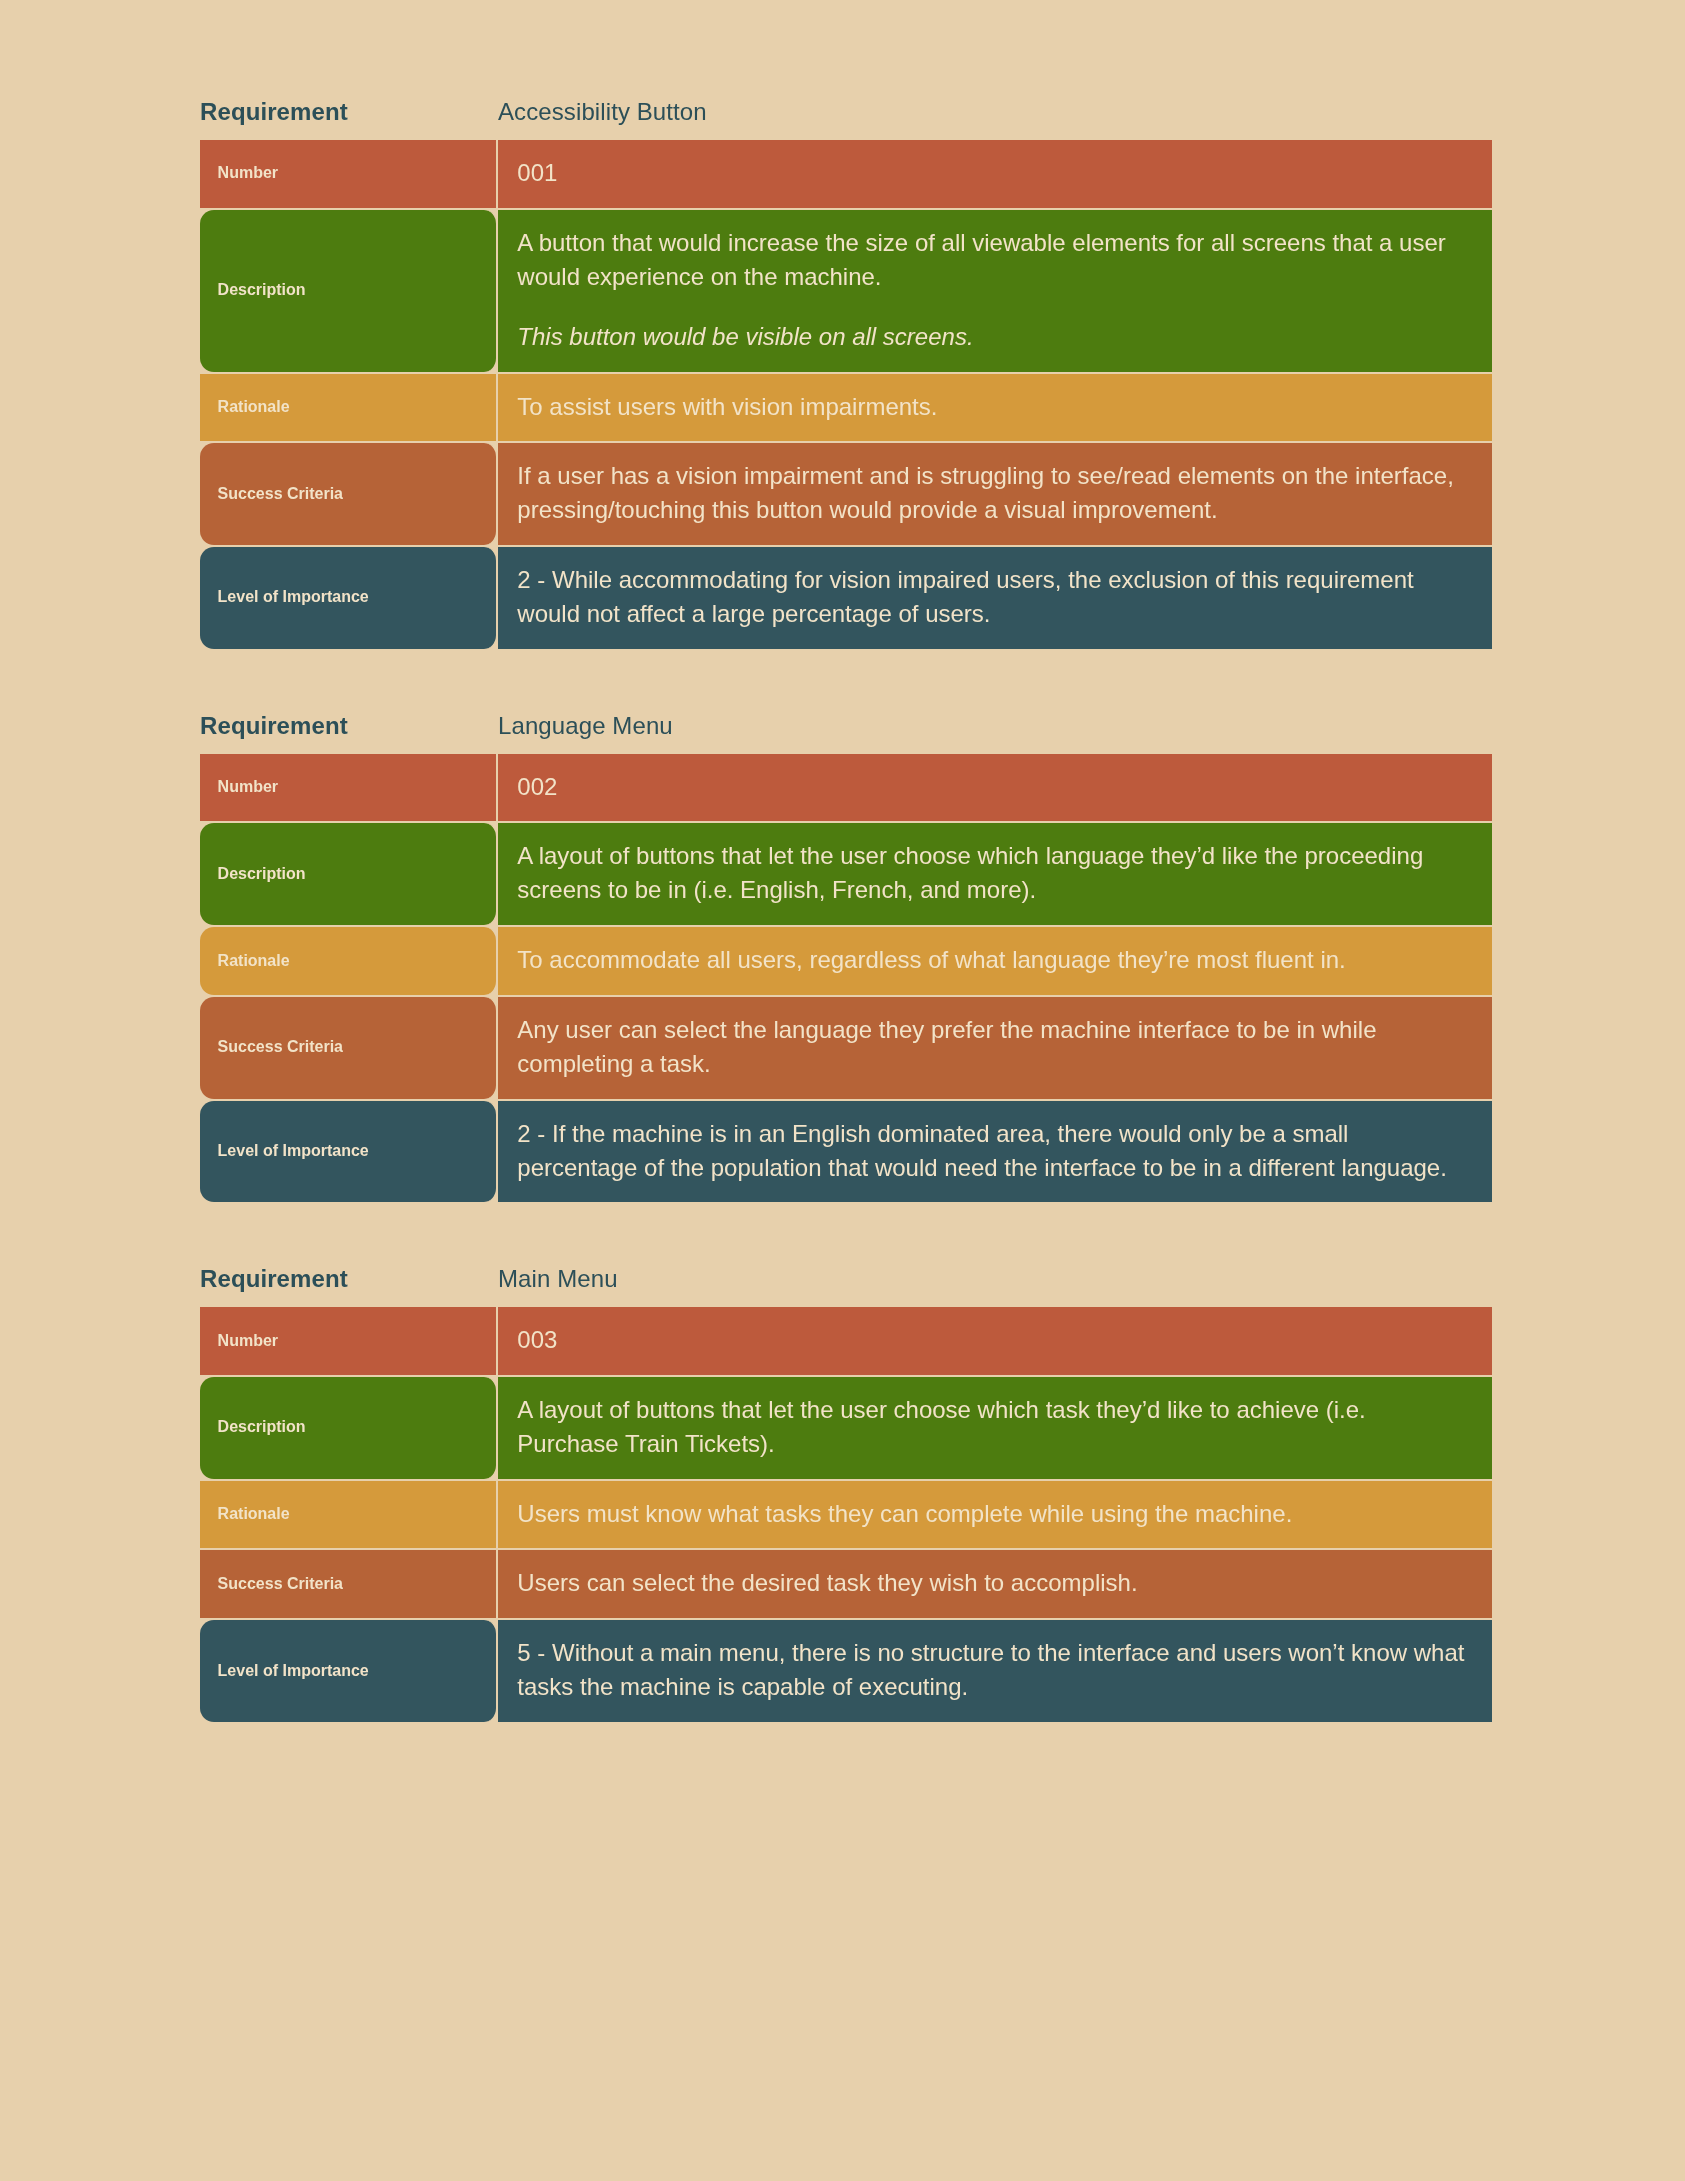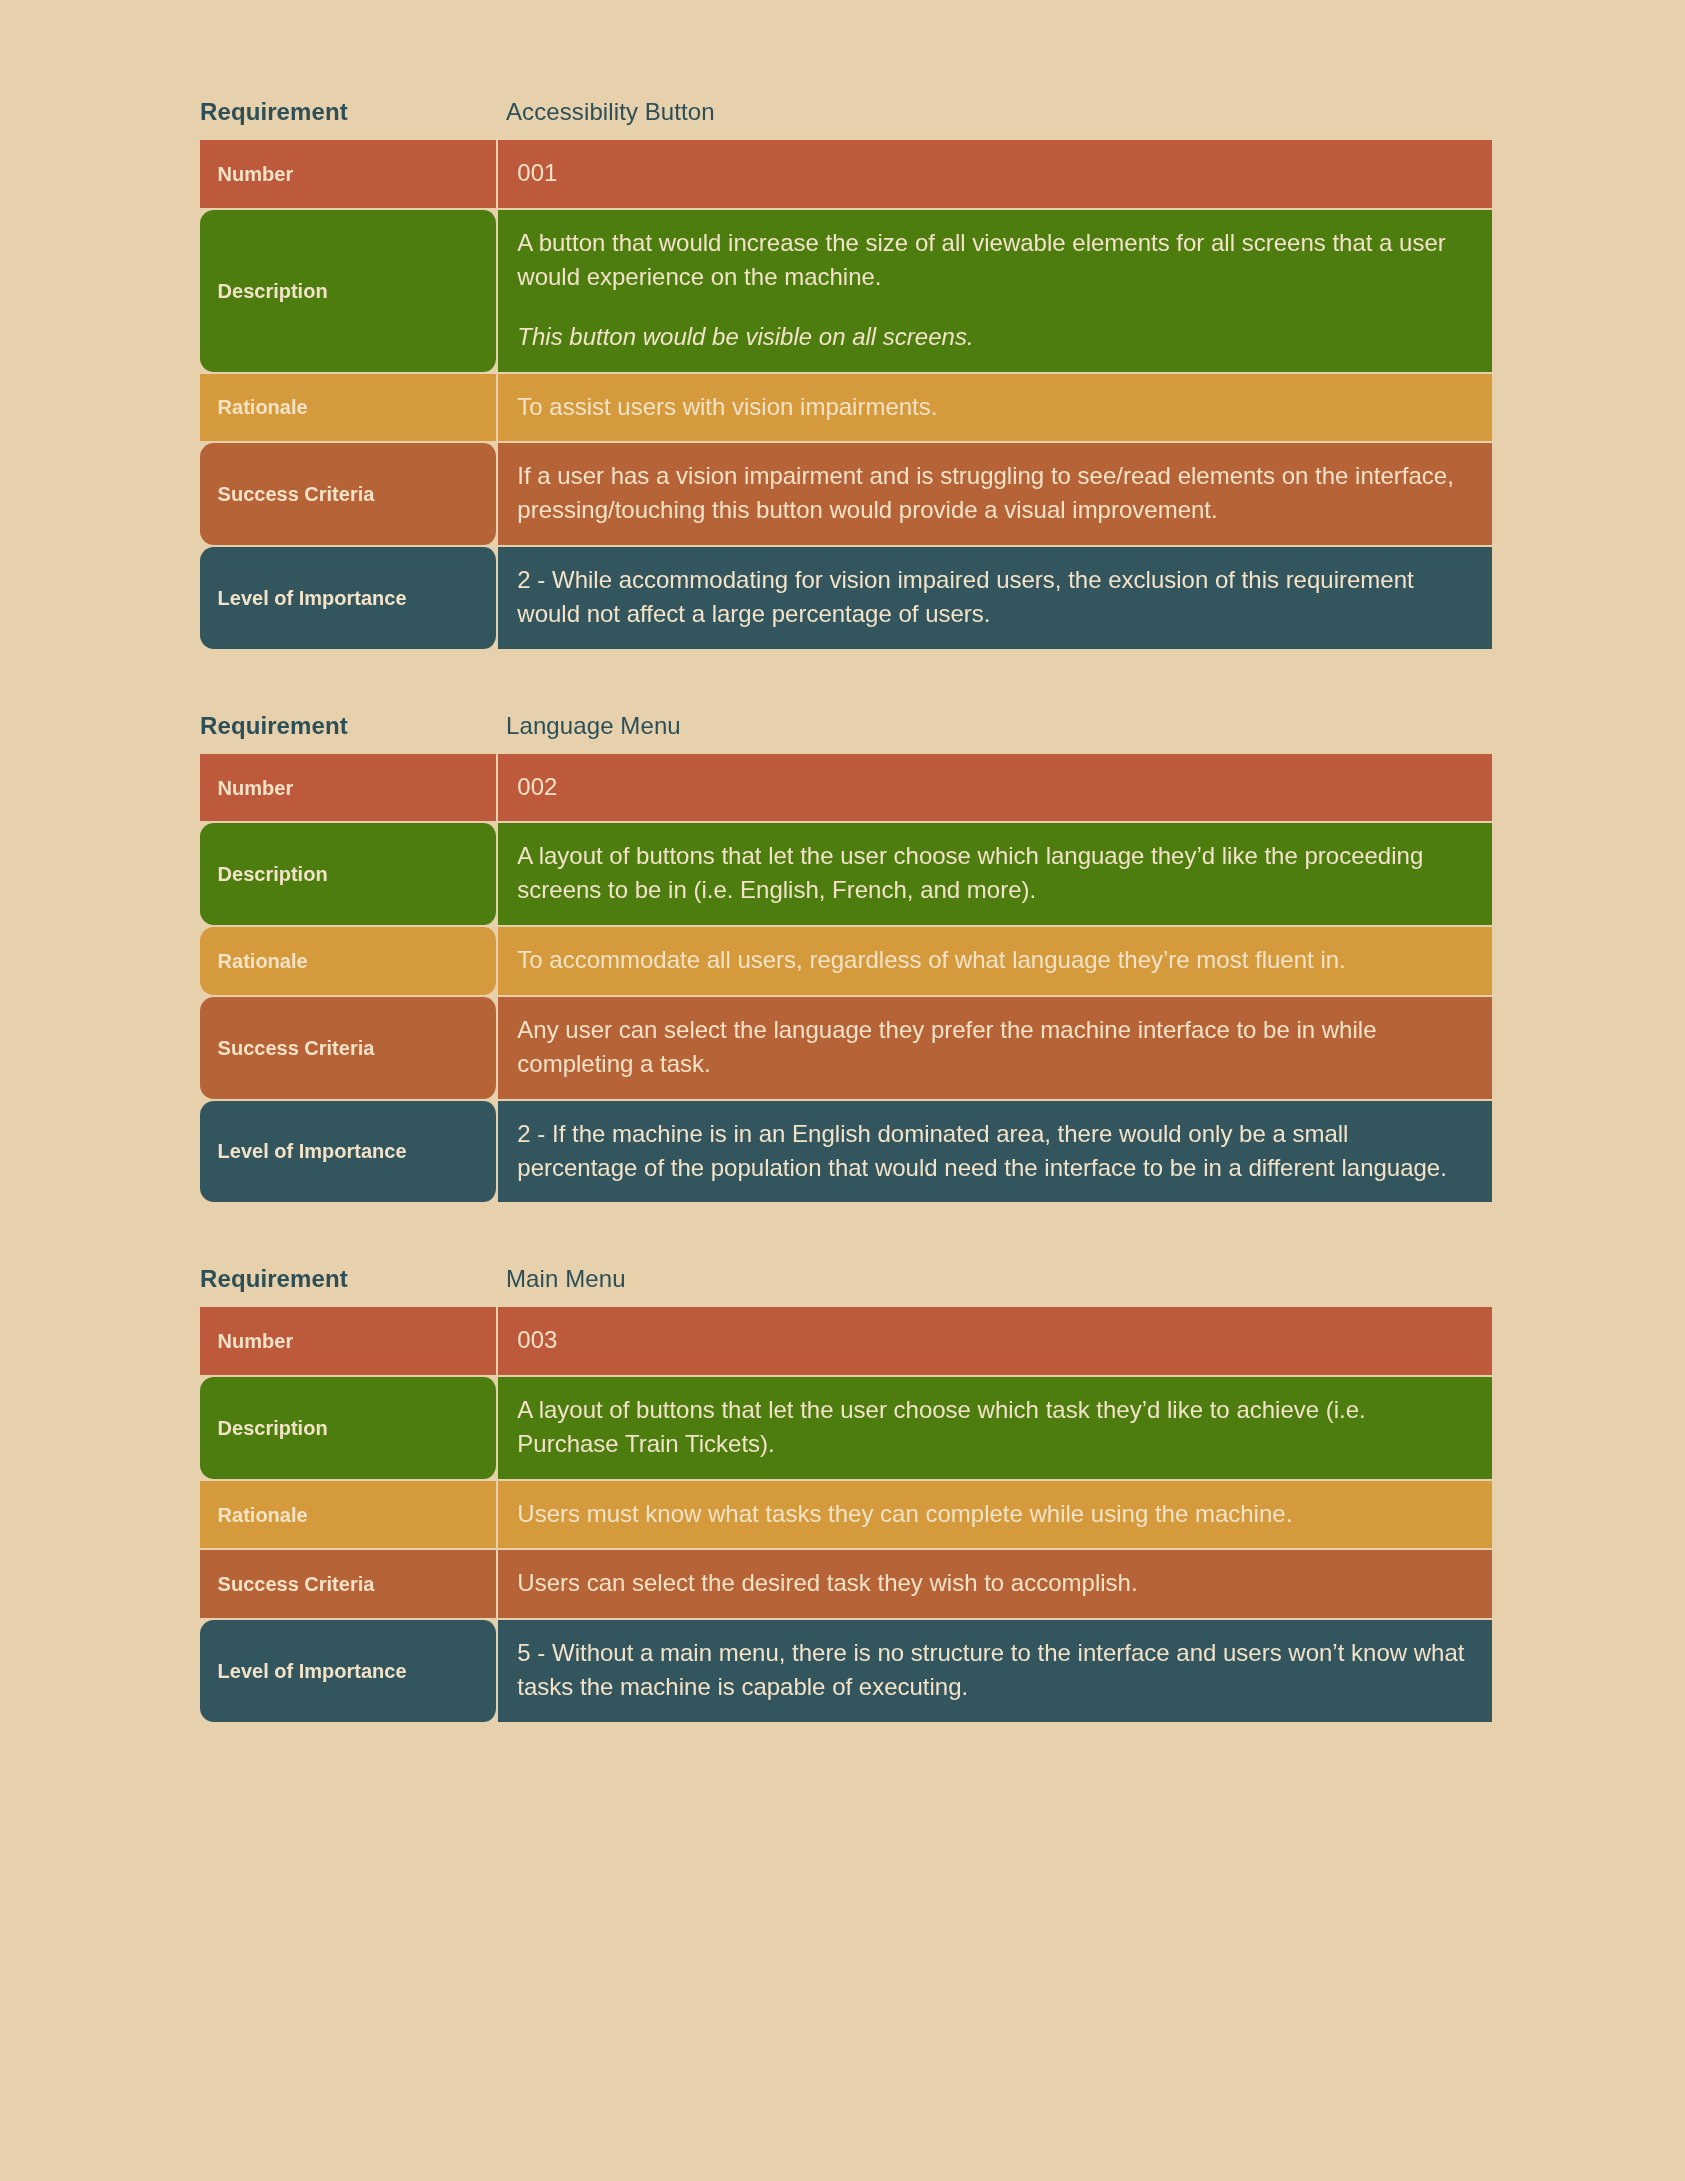--- a/index.html
+++ b/index.html
@@ -33,21 +33,20 @@
   
   .req-table {
     width: 1292px;
     margin-bottom: 63px;
   }
 
   .req-header {
     display: flex;
     align-items: flex-end;
     padding-bottom: 14px;
-    gap: 8px;
   }
 
   .req-header-label {
     width: 298px;
     flex: 0 0 298px;
     font-size: 24px;
     font-weight: bold;
     color: #2c4f58;
     letter-spacing: 0.1px;
   }
@@ -66,21 +65,21 @@
     border-bottom: 2.6px solid #e7d0ac;
   }
   .req-row:last-child { border-bottom: none; }
 
   .req-key {
     width: 298px;
     flex: 0 0 298px;
     display: flex;
     align-items: center;
     padding: 16px 17.6px 16px 17.6px;
-    font-size: 20px;
+    font-size: 16px;
     font-weight: bold;
     color: #f2e3c8;
     border-right: 2.6px solid #e7d0ac;
     line-height: 1.3;
   }
 
   .req-val {
     flex: 1 1 auto;
     padding: 16px 19.3px 17.6px 19.3px;
     font-size: 24px;

